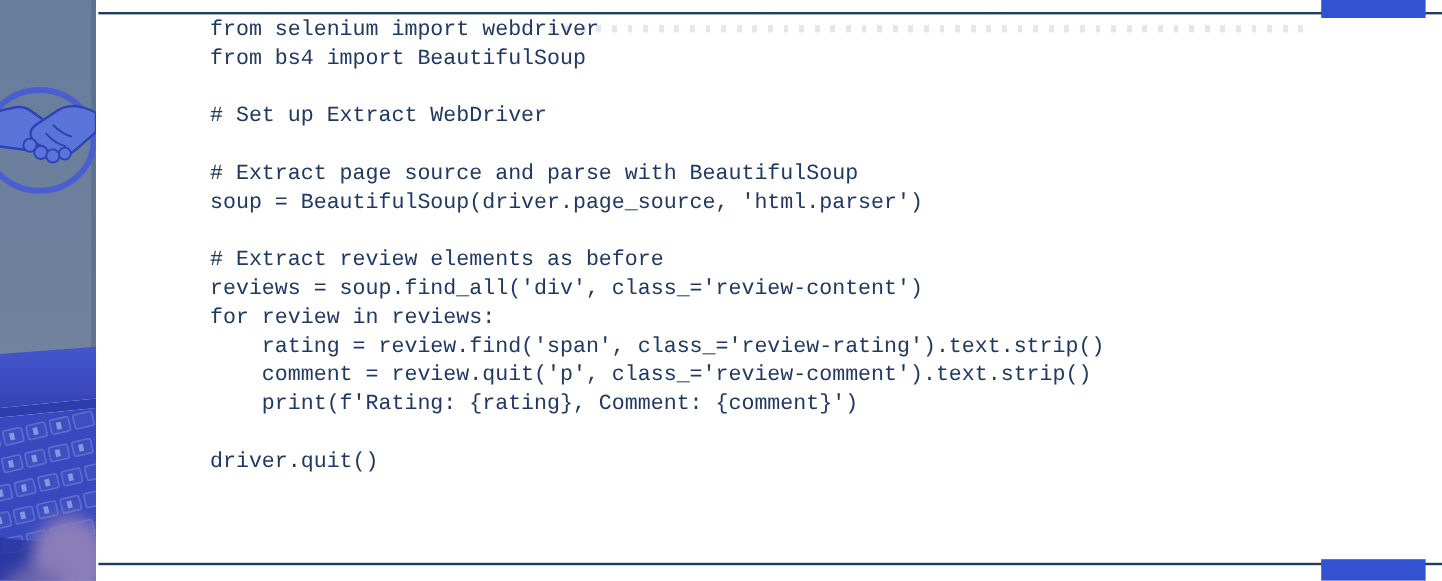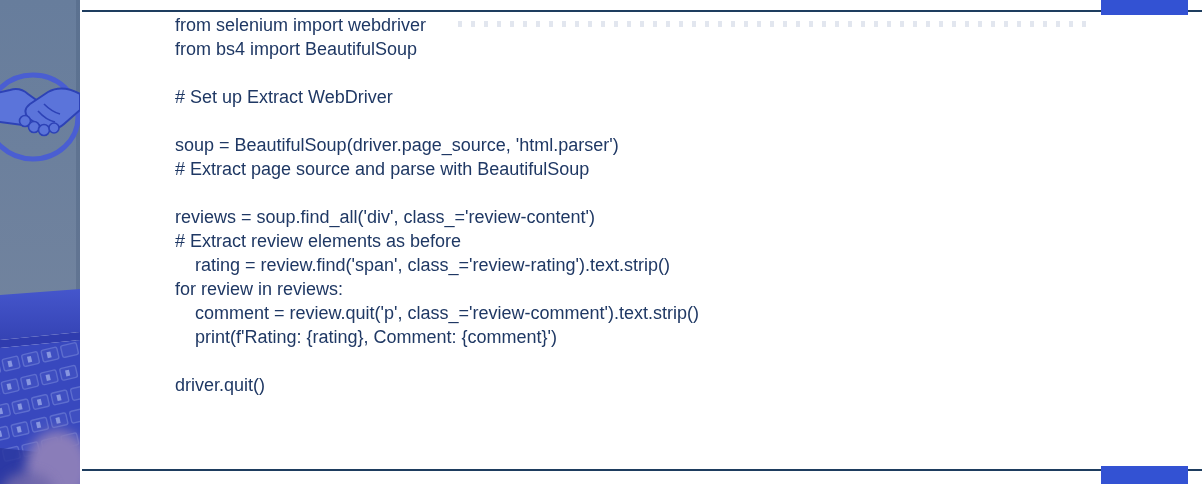--- a/index.html
+++ b/index.html
@@ -28,21 +28,21 @@
   
   .dots{
     position:absolute;left:458px;top:21px;width:632px;height:6px;
     background:repeating-linear-gradient(90deg,#dde2ec 0 4px,transparent 4px 13px);
     opacity:.85;
   }
   
   .code{
     position:absolute;left:175px;top:13px;
     color:#1f3864;font-size:18px;line-height:24px;
-    font-family:Liberation Sans, sans-serif;
+    font-family:Liberation Mono, monospace;
   }
   .code-line{white-space:pre;min-height:24px;}
 </style>
 </head>
 <body>
 
 <div class="sidebar">
   <svg width="80" height="484" viewBox="0 0 80 484" xmlns="http://www.w3.org/2000/svg">
     <defs>
       <linearGradient id="grayBg" x1="0" y1="0" x2="0" y2="1">
@@ -147,24 +147,24 @@
 
 <div class="accent top"></div>
 <div class="accent bottom"></div>
 
 <div class="code">
   <div class="code-line">from selenium import webdriver</div>
   <div class="code-line">from bs4 import BeautifulSoup</div>
   <div class="code-line"></div>
   <div class="code-line"># Set up Extract WebDriver</div>
   <div class="code-line"></div>
+  <div class="code-line"># Extract page source and parse with BeautifulSoup</div>
   <div class="code-line">soup = BeautifulSoup(driver.page_source, 'html.parser')</div>
-  <div class="code-line"># Extract page source and parse with BeautifulSoup</div>
   <div class="code-line"></div>
+  <div class="code-line"># Extract review elements as before</div>
   <div class="code-line">reviews = soup.find_all('div', class_='review-content')</div>
-  <div class="code-line"># Extract review elements as before</div>
+  <div class="code-line">for review in reviews:</div>
   <div class="code-line">    rating = review.find('span', class_='review-rating').text.strip()</div>
-  <div class="code-line">for review in reviews:</div>
   <div class="code-line">    comment = review.quit('p', class_='review-comment').text.strip()</div>
   <div class="code-line">    print(f'Rating: {rating}, Comment: {comment}')</div>
   <div class="code-line"></div>
   <div class="code-line">driver.quit()</div>
 </div>
 
 </body></html>

